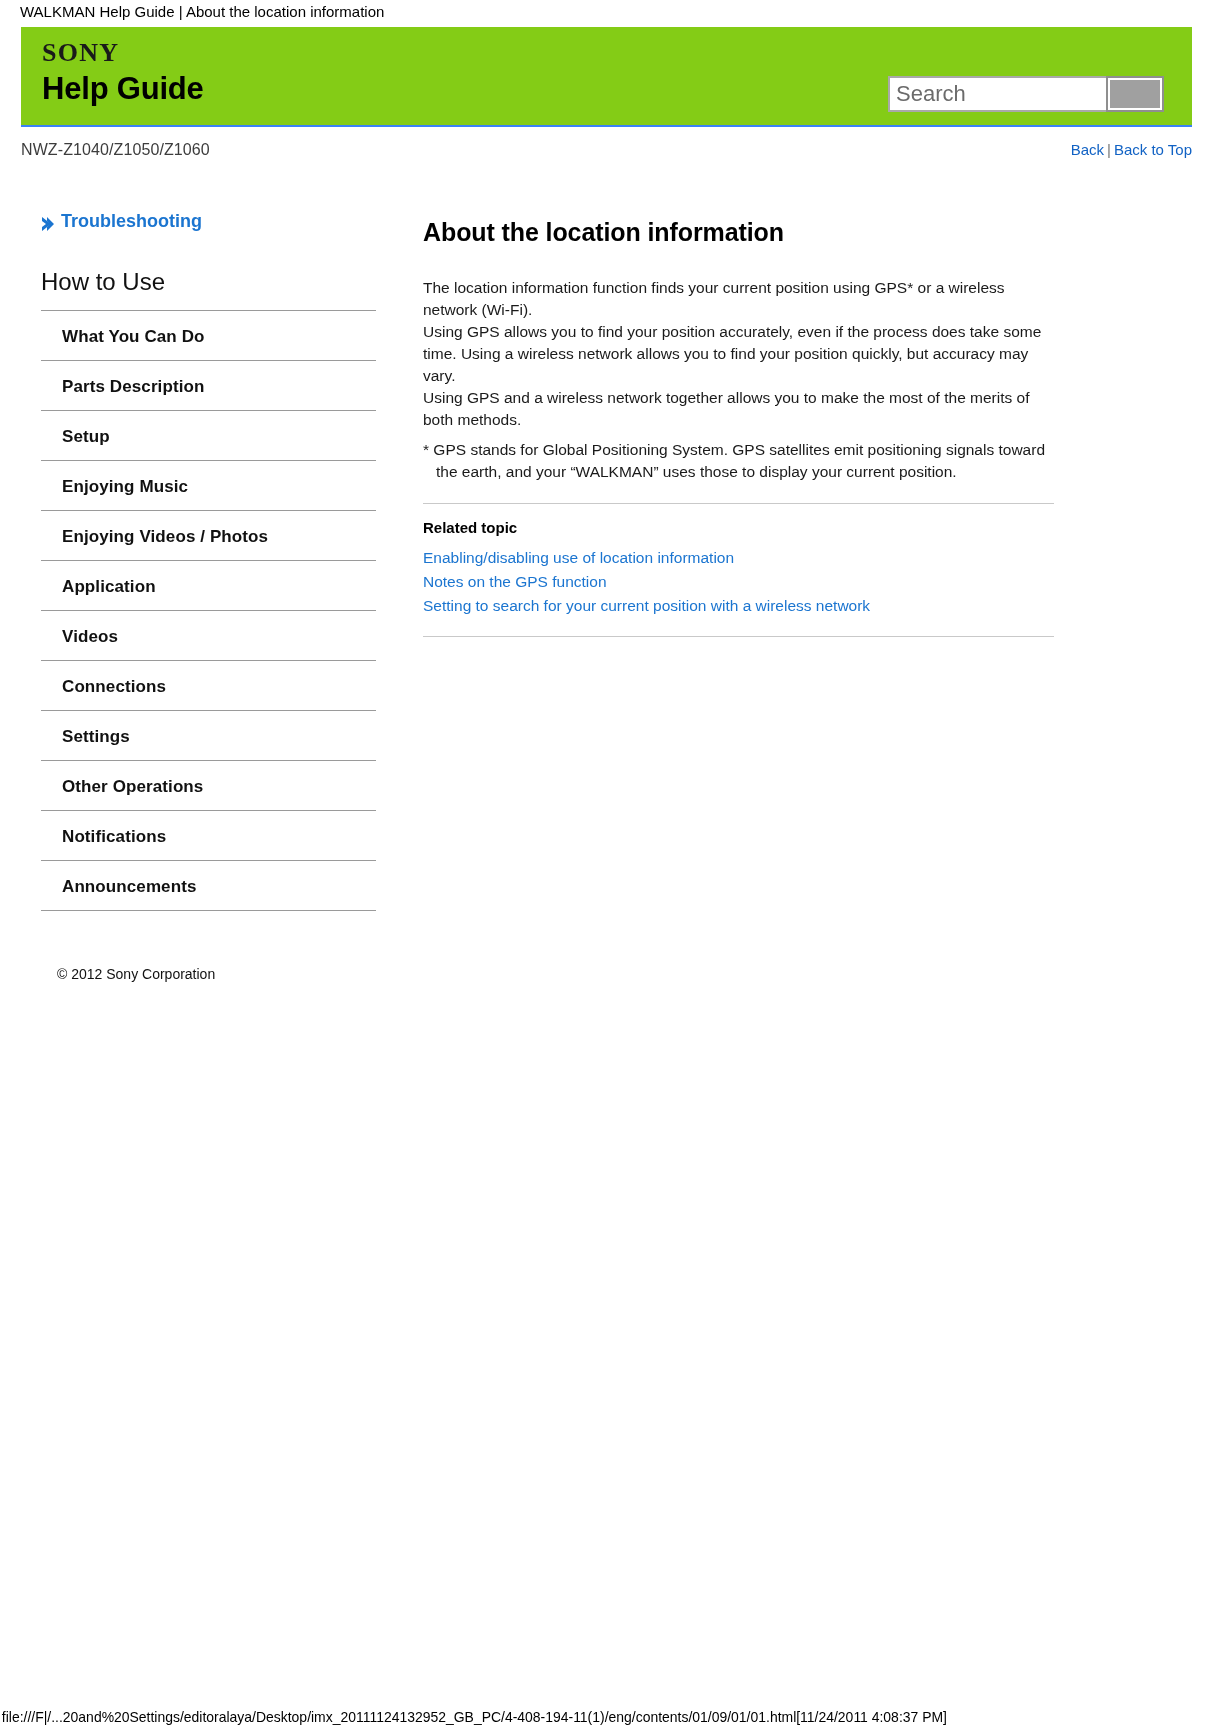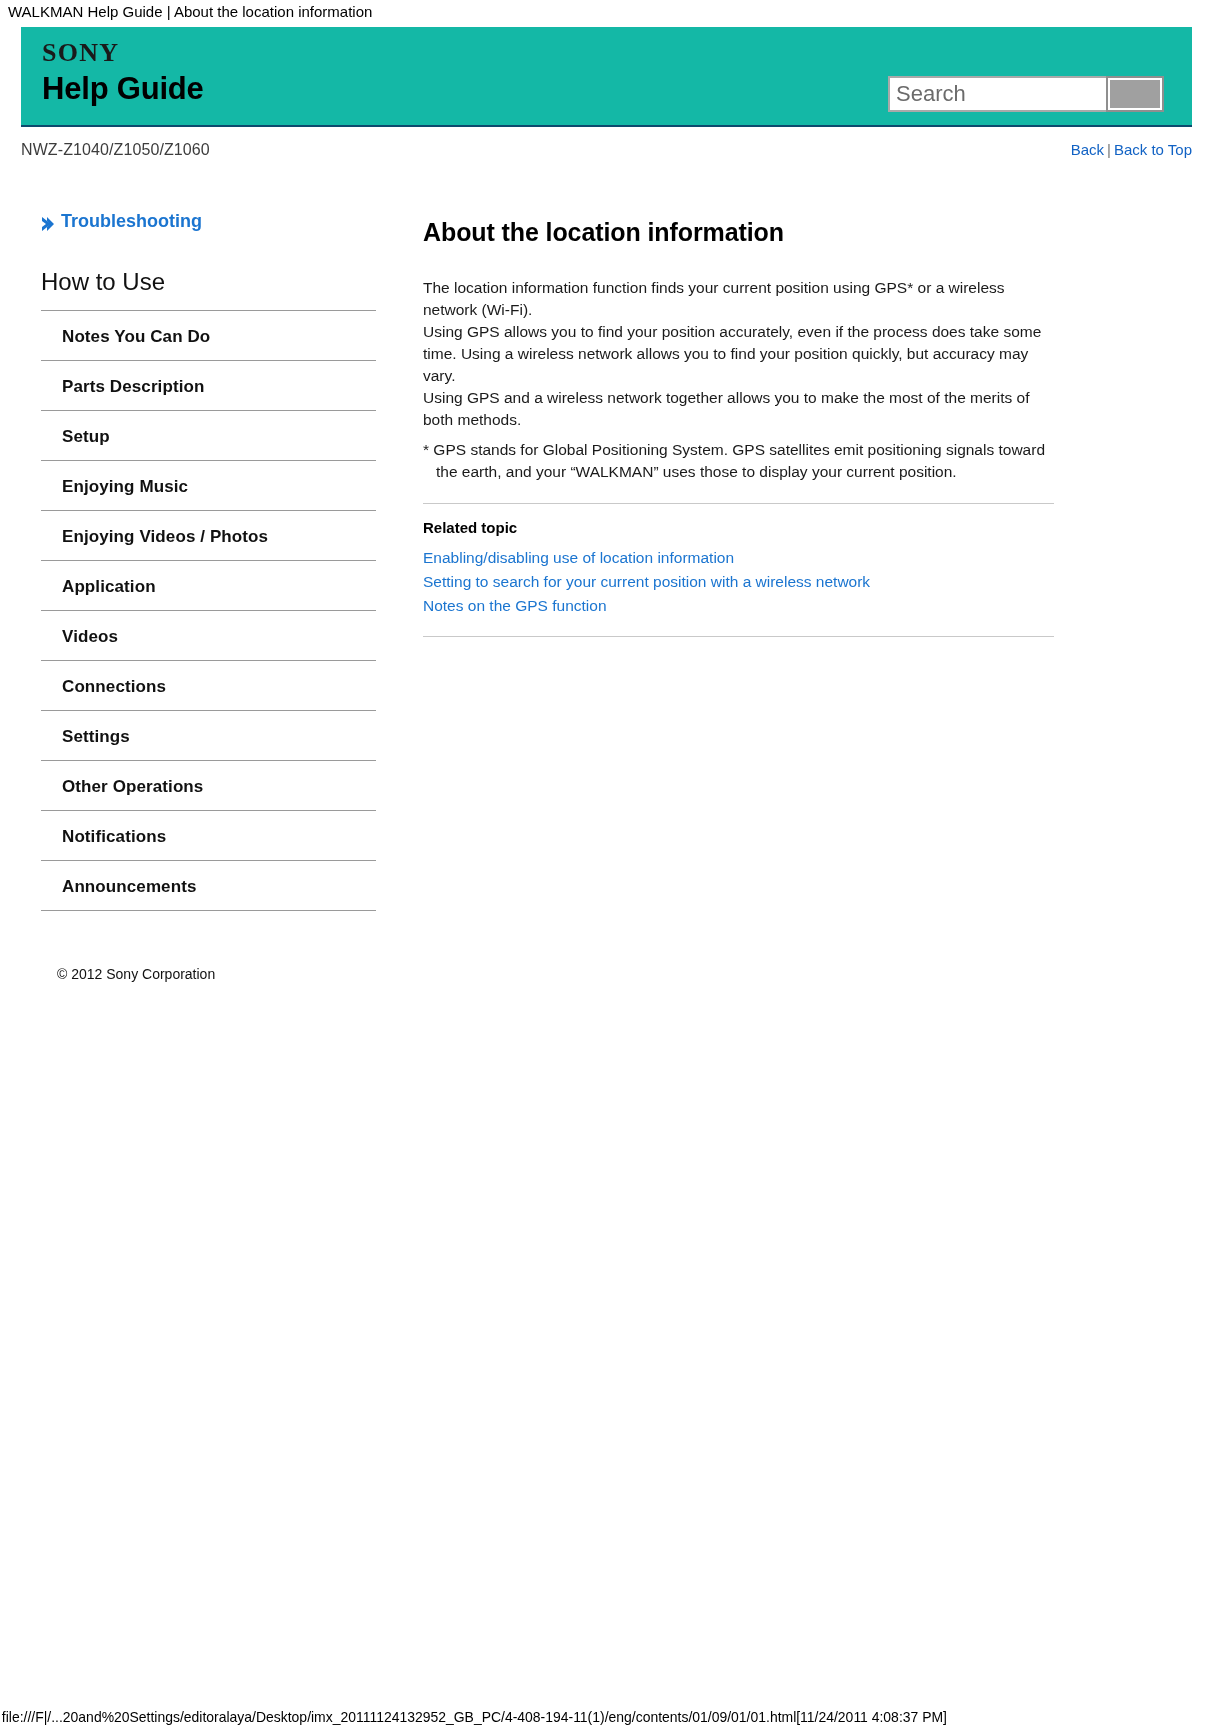--- a/index.html
+++ b/index.html
@@ -13,31 +13,31 @@
     font-family: "Liberation Sans", sans-serif;
     color: #000000;
     position: relative;
     overflow: hidden;
   }
 
   
   .print-title {
     font-size: 15px;
     color: #000;
-    padding: 2px 0 0 8px;
+    padding: 2px 0 0 20px;
     line-height: 20px;
     white-space: nowrap;
     font-family: "Liberation Sans", sans-serif;
   }
 
   
   .banner {
     margin: 5px 21px 0 21px;
-    background: #14b8a6;
-    border-bottom: 2px solid #0c4a6e;
+    background: #84cc16;
+    border-bottom: 2px solid #3b82f6;
     height: 98px;
     position: relative;
   }
   .sony-logo {
     position: absolute;
     left: 21px;
     top: 12px;
     font-family: "Liberation Serif", serif;
     font-weight: bold;
     font-size: 25px;
@@ -257,21 +257,21 @@
           <path d="M1 1 L10 8 L1 15 L1 11 L5 8 L1 5 Z" fill="#1b75d0"></path>
           <path d="M6 1 L13 8 L6 15 L6 11 L9 8 L6 5 Z" fill="#1b75d0"></path>
         </svg>
       </span>
       <span class="troubleshooting-label">Troubleshooting</span>
     </div>
 
     <div class="howto-heading">How to Use</div>
 
     <ul class="nav-list">
-      <li>Notes You Can Do</li>
+      <li>What You Can Do</li>
       <li>Parts Description</li>
       <li>Setup</li>
       <li>Enjoying Music</li>
       <li>Enjoying Videos / Photos</li>
       <li>Application</li>
       <li>Videos</li>
       <li>Connections</li>
       <li>Settings</li>
       <li>Other Operations</li>
       <li>Notifications</li>
@@ -285,20 +285,20 @@
     <h1 class="article-title">About the location information</h1>
 
     <p class="body-text">The location information function finds your current position using GPS* or a wireless network (Wi-Fi).</p>
     <p class="body-text">Using GPS allows you to find your position accurately, even if the process does take some time. Using a wireless network allows you to find your position quickly, but accuracy may vary.</p>
     <p class="body-text">Using GPS and a wireless network together allows you to make the most of the merits of both methods.</p>
     <p class="footnote">* GPS stands for Global Positioning System. GPS satellites emit positioning signals toward the earth, and your “WALKMAN” uses those to display your current position.</p>
 
     <div class="related-box">
       <div class="related-heading">Related topic</div>
       <a class="related-link" href="#">Enabling/disabling use of location information</a>
+      <a class="related-link" href="#">Notes on the GPS function</a>
       <a class="related-link" href="#">Setting to search for your current position with a wireless network</a>
-      <a class="related-link" href="#">Notes on the GPS function</a>
     </div>
   </div>
 
 </div>
 
 <div class="status-url">file:///F|/...20and%20Settings/editoralaya/Desktop/imx_20111124132952_GB_PC/4-408-194-11(1)/eng/contents/01/09/01/01.html[11/24/2011 4:08:37 PM]</div>
 
 </body></html>

